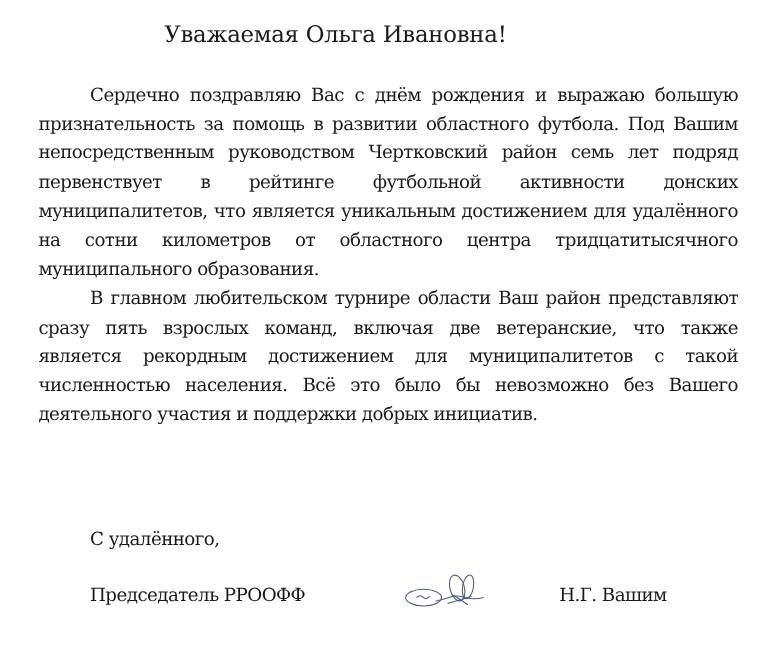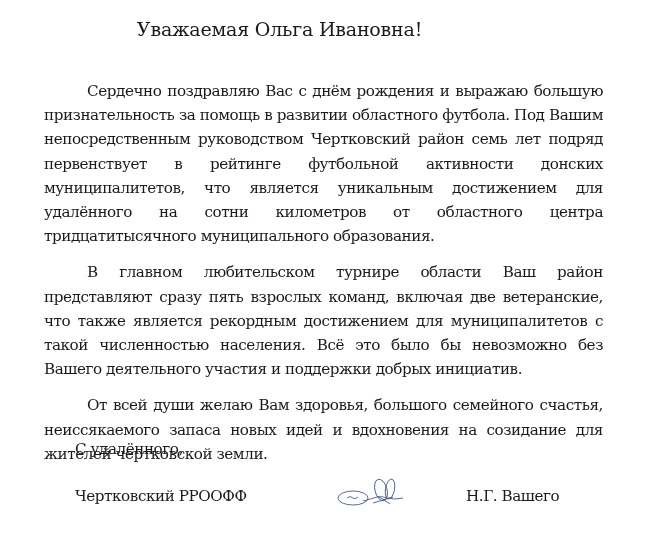--- a/index.html
+++ b/index.html
@@ -10,21 +10,21 @@
     }
     .greeting {
       position: absolute; top: 18px; left: 0; width: 559px;
       text-align: center; font-size: 19px; letter-spacing: -0.2px;
     }
     .body-text {
       position: absolute; left: 32px; top: 67px; width: 583px;
       font-size: 15.2px; line-height: 24.2px; text-align: justify;
       letter-spacing: -0.45px;
     }
-    .body-text p { margin: 12px; text-indent: 43px; }
+    .body-text p { margin: 0; text-indent: 43px; }
     .closing {
       position: absolute; left: 75px; top: 440px;
       font-size: 15.2px; letter-spacing: -0.45px;
     }
     .sig-title {
       position: absolute; left: 75px; top: 487px;
       font-size: 15.2px; letter-spacing: -0.45px;
     }
     .sig-name {
       position: absolute; left: 466px; top: 487px;
@@ -35,31 +35,30 @@
     }
   </style>
 </head>
 <body>
 
 <div class="greeting">Уважаемая Ольга Ивановна!</div>
 
 <div class="body-text">
   <p>Сердечно поздравляю Вас с днём рождения и выражаю большую признательность за помощь в развитии областного футбола. Под Вашим непосредственным руководством Чертковский район семь лет подряд первенствует в рейтинге футбольной активности донских муниципалитетов, что является уникальным достижением для удалённого на сотни километров от областного центра тридцатитысячного муниципального образования.</p>
   <p>В главном любительском турнире области Ваш район представляют сразу пять взрослых команд, включая две ветеранские, что также является рекордным достижением для муниципалитетов с такой численностью населения. Всё это было бы невозможно без Вашего деятельного участия и поддержки добрых инициатив.</p>
-  <p>От всей души желаю Вам здоровья, большого семейного счастья, неиссякаемого запаса новых идей и вдохновения на созидание для жителей чертковской земли.</p>
 </div>
 
 <div class="closing">С удалённого,</div>
 
-<div class="sig-title">Чертковский РРООФФ</div>
+<div class="sig-title">Председатель РРООФФ</div>
 
 <div class="signature">
   <svg width="80" height="36" viewBox="0 0 80 36" fill="none" stroke="#4a5a8a" stroke-width="0.9">
     <ellipse cx="20" cy="22" rx="15" ry="7"></ellipse>
     <path d="M14 22 q3 -3 6 0 q2 2 5 -1"></path>
     <path d="M30 25 q8 -2 14 -4 q6 -1 10 1 q8 2 16 0"></path>
     <ellipse cx="48" cy="14" rx="6" ry="11" transform="rotate(-15 48 14)"></ellipse>
     <ellipse cx="57" cy="13" rx="4.5" ry="10" transform="rotate(10 57 13)"></ellipse>
     <path d="M40 27 l20 -6 M45 20 l12 8"></path>
   </svg>
 </div>
 
-<div class="sig-name">Н.Г. Вашего</div>
+<div class="sig-name">Н.Г. Вашим</div>
 
 </body></html>

